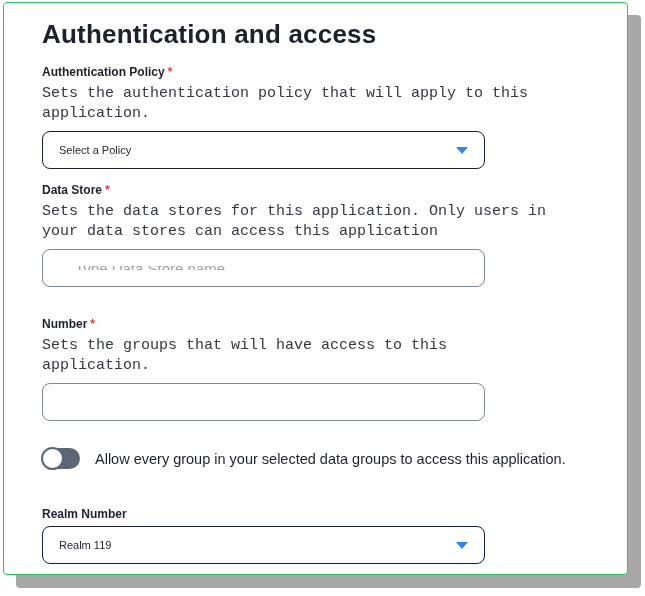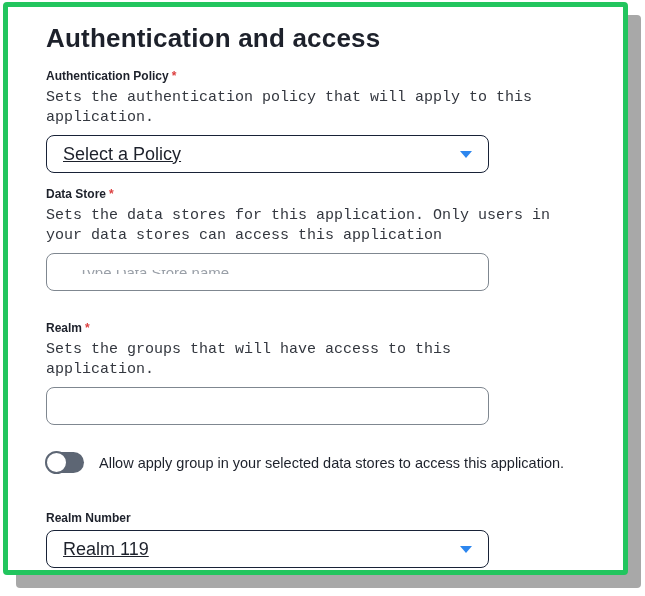--- a/index.html
+++ b/index.html
@@ -10,21 +10,21 @@
     position: relative;
     overflow: hidden;
   }
   .panel {
     position: absolute;
     left: 3px;
     top: 2px;
     width: 625px;
     height: 573px;
     background: #ffffff;
-    border: 5px solid #22c55e;
+    border: 1px solid #22c55e;
     border-radius: 4px;
     box-shadow: 13px 13px 0 0 var(--shadow-gray, #a8a8a8);
     padding: 16px 38px 20px 38px;
   }
   h1.page-title {
     font-size: 26px;
     line-height: 30px;
     font-weight: 800;
     letter-spacing: 0.2px;
     color: var(--heading-color, #1d212b);
@@ -79,23 +79,22 @@
     padding: 0 16px;
     font-family: "Liberation Sans", sans-serif;
     font-size: 15px;
     color: var(--heading-color, #1d212b);
   }
   .control.text-input input::placeholder {
     color: var(--placeholder-gray, #9aa0a8);
     opacity: 1;
   }
   .select-value {
-    font-size: 18px;
+    font-size: 11px;
     color: var(--heading-color, #1d212b);
-    text-decoration: underline;
   }
   .caret {
     width: 0; height: 0;
     border-left: 6px solid transparent;
     border-right: 6px solid transparent;
     border-top: 7px solid var(--accent-blue, #2d86ee);
   }
   .f-auth   { margin-top: 0; }
   .f-ds     { margin-top: 12px; }
   .f-groups { margin-top: 28px; }
@@ -154,33 +153,33 @@
       <span>Data Store</span><span class="req">*</span>
     </div>
     <div class="field-desc">Sets the data stores for this application. Only users in your data stores can access this application</div>
     <div class="control text-input">
       <input type="text" placeholder="Type Data Store name" style="">
     </div>
   </div>
 
   <div class="field f-groups">
     <div class="field-label">
-      <span>Realm</span><span class="req">*</span>
+      <span>Number</span><span class="req">*</span>
     </div>
     <div class="field-desc">Sets the groups that will have access to this application.</div>
     <div class="control text-input">
       <input type="text" style="">
     </div>
   </div>
 
   <div class="toggle-row">
     <div class="toggle" role="switch" aria-checked="false">
       <div class="toggle-knob"></div>
     </div>
-    <div class="toggle-label">Allow apply group in your selected data stores to access this application.</div>
+    <div class="toggle-label">Allow every group in your selected data groups to access this application.</div>
   </div>
 
   <div class="field f-realm">
     <div class="field-label">
       <span>Realm Number</span>
     </div>
     <div class="control select" role="button">
       <span class="select-value">Realm 119</span>
       <span class="caret"></span>
     </div>

